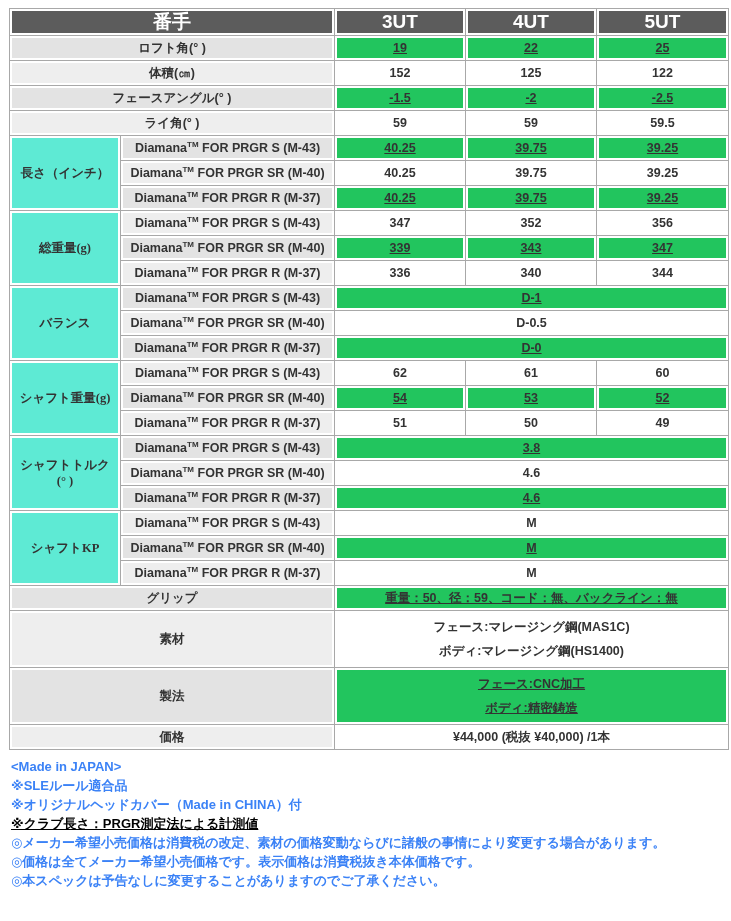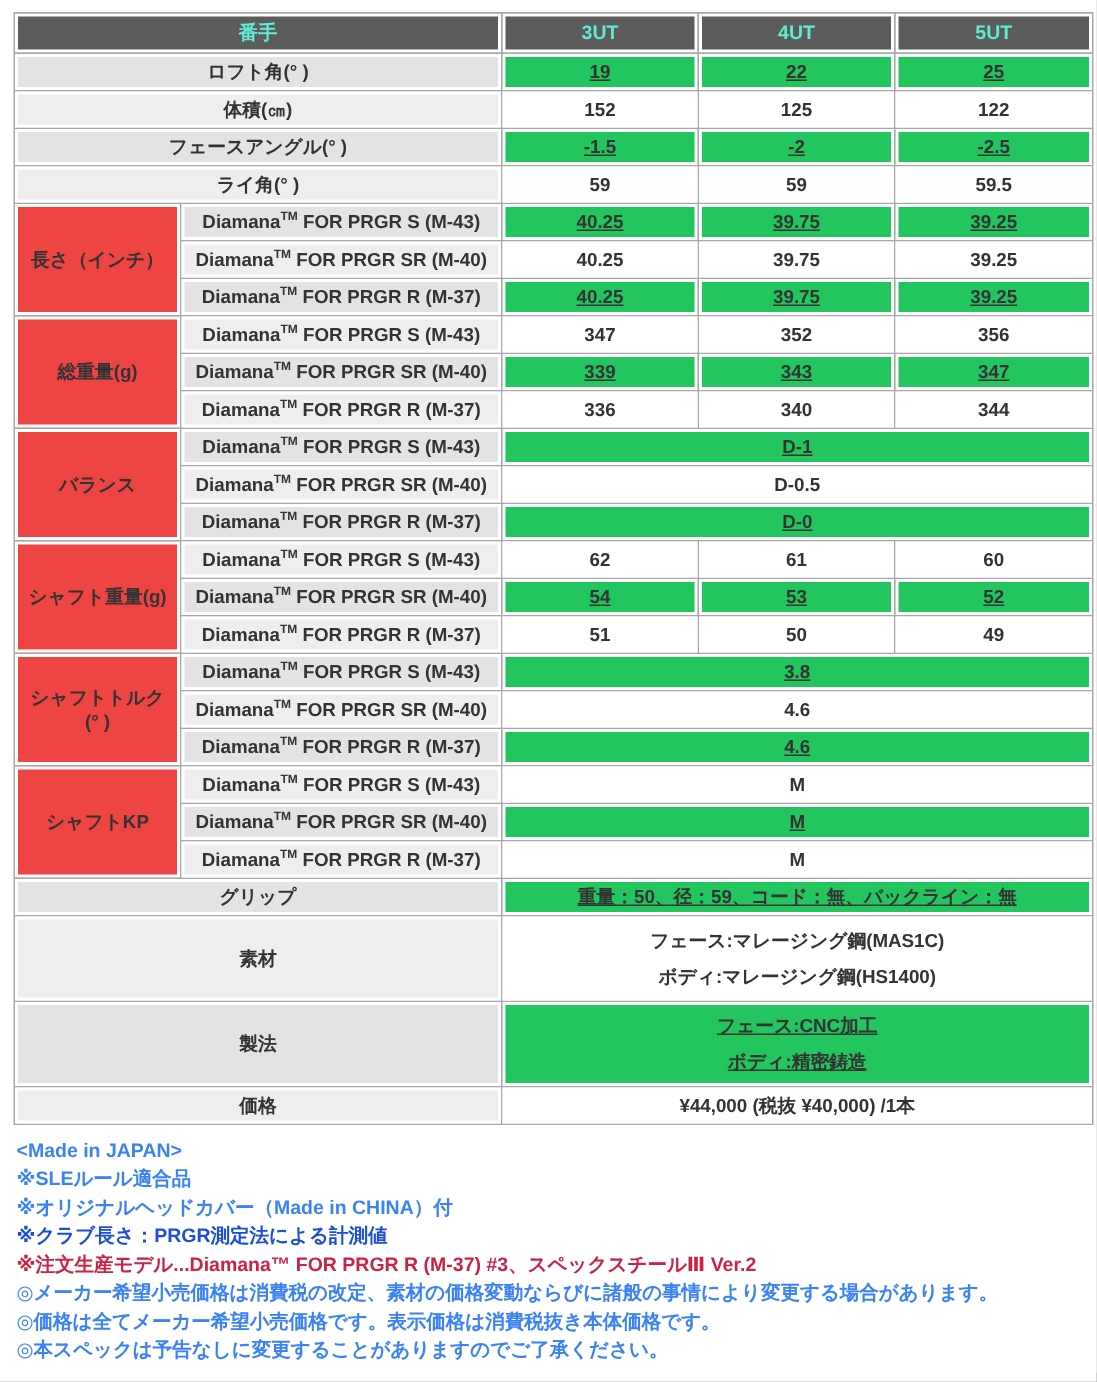--- a/index.html
+++ b/index.html
@@ -2,32 +2,32 @@
 <html><head>
 <meta charset="utf-8">
 <style>
   html,body{margin:0;padding:0;background:#ffffff;}
   body{font-family:"Liberation Sans","DejaVu Sans",sans-serif;color:#333;}
   .wrap{padding:8px 9px 6px 9px;width:716px;}
 
   table.spec{border-collapse:separate;border-spacing:1px;background:#a8a8a8;table-layout:fixed;width:714px;}
   th,td{border:2px solid #fff;box-sizing:border-box;font-weight:bold;font-size:12.5px;
         text-align:center;vertical-align:middle;padding:2px 3px;line-height:16px;overflow:hidden;}
-  th{background:#5c5c5c;color:#5eead4;font-size:13px;height:26px;}
+  th{background:#5c5c5c;color:#ffffff;font-size:19px;height:26px;}
   td{color:#333;}
-  .glbl{background:#ef4444;}
+  .glbl{background:#5eead4;font-family:Liberation Serif, serif;}
   .lo{background:#e3e3e3;} .le{background:#eeeeee;}
   .so{background:#e3e3e3;} .se{background:#eeeeee;}
   .vo{background:#22c55e;text-decoration:underline;} .ve{background:#ffffff;}
   sup.tm{font-size:8px;vertical-align:super;line-height:0;letter-spacing:0;}
   .vline{padding:4px 0;}
 
   .notes{margin-top:7px;padding-left:2px;}
   .note{font-size:13px;font-weight:bold;line-height:19px;color:#3b82f6;white-space:nowrap;}
-  .note.link{color:#1d4ed8;cursor:pointer;}
+  .note.link{color:#000000;text-decoration:underline;cursor:pointer;}
   .note.alert{color:#cc2244;}
 </style>
 </head>
 <body>
 
 <div class="wrap">
   <table class="spec">
     <colgroup>
       <col style="width:110px">
         <col style="width:213px">
@@ -220,18 +220,17 @@
           </td>
         </tr>
       </tbody>
   </table>
 
   <div class="notes" id="notes">
       <div class="note plain">&lt;Made in JAPAN&gt;</div>
       <div class="note plain">※SLEルール適合品</div>
       <div class="note plain">※オリジナルヘッドカバー（Made in CHINA）付</div>
       <div class="note link">※クラブ長さ：PRGR測定法による計測値</div>
-      <div class="note alert">※注文生産モデル...Diamana™ FOR PRGR R (M-37) #3、スペックスチールⅢ Ver.2</div>
       <div class="note plain">◎メーカー希望小売価格は消費税の改定、素材の価格変動ならびに諸般の事情により変更する場合があります。</div>
       <div class="note plain">◎価格は全てメーカー希望小売価格です。表示価格は消費税抜き本体価格です。</div>
       <div class="note plain">◎本スペックは予告なしに変更することがありますのでご了承ください。</div>
     </div>
 </div>
 
 </body></html>

